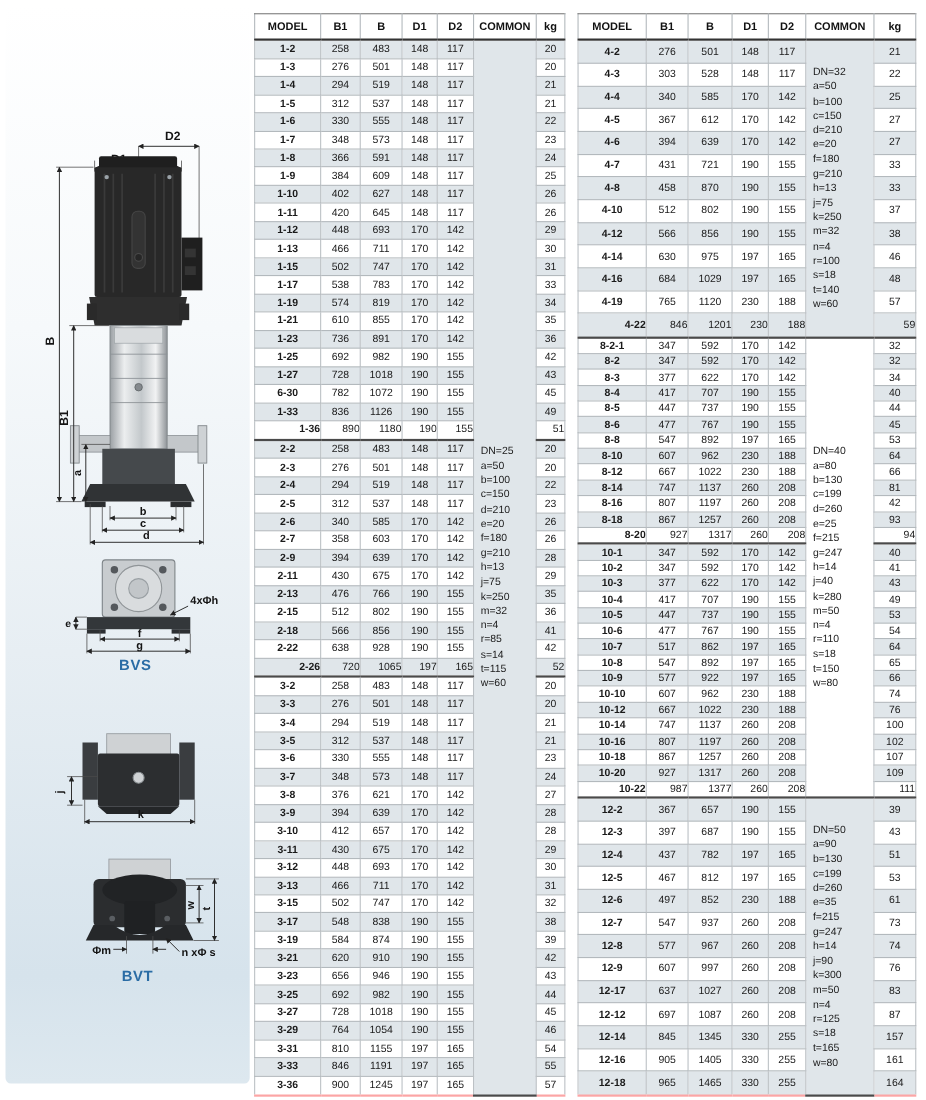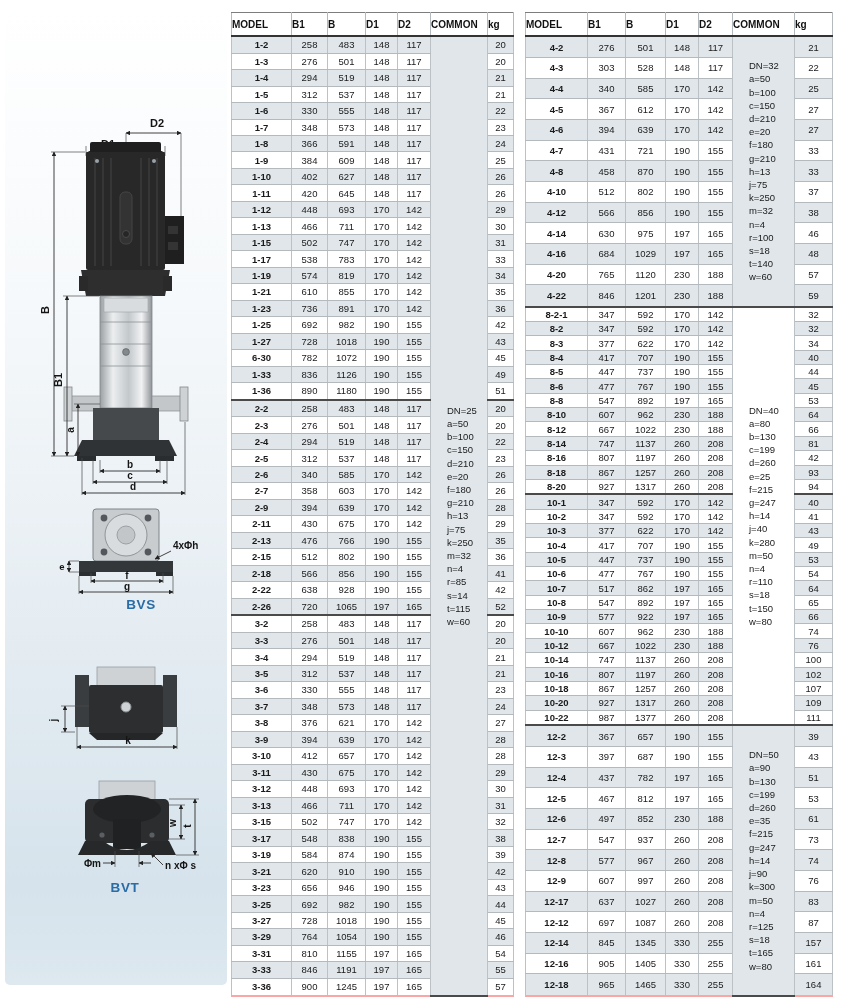--- a/index.html
+++ b/index.html
@@ -24,39 +24,39 @@
     position:absolute; width:120px; text-align:center;
     color:#2a6ca5; font-weight:bold; font-size:13.5px; letter-spacing:.6px;
   }
 
   
   .tbl-wrap{ position:absolute; top:12px; }
   .tbl-left{ left:231px; }
   .tbl-right{ left:525px; }
   table.dim-table{ border-collapse:collapse; table-layout:fixed; height:985px; }
   .dim-table th{
-    font-size:10px; font-weight:bold; text-align:left; padding:0; height:22px;
+    font-size:10px; font-weight:bold; text-align:center; padding:0; height:22px;
     background:#fff; color:#111;
     border-top:1px solid #7d7d7d; border-bottom:2px solid #333;
     border-left:1px solid #b3b9bd; border-right:1px solid #b3b9bd;
   }
   .dim-table td{
     font-size:9.5px; text-align:center; padding:0; color:#1a1a1a;
     border-bottom:1px solid #b3b9bd; border-left:1px solid #bcc1c5; border-right:1px solid #bcc1c5;
     white-space:nowrap; overflow:hidden;
   }
   .dim-table tr.even td{ background:#e0e6ea; }
   .dim-table td.model-cell{ font-weight:bold; }
   .dim-table td.common-cell{
-    background:#fff; vertical-align:middle; text-align:left; padding-left:16px;
+    background:#fff; vertical-align:middle; text-align:left; padding-left:6px;
     border-bottom:2px solid #4a4a4a;
   }
   .common-cell div{ font-size:9.5px; line-height:13.2px; font-weight:normal; }
   .dim-table td.kg-cell{ border-left:1px solid #8e9499; }
-  .dim-table tr.group-end td{ border-bottom:2px solid #4a4a4a; }
+  .dim-table tr.group-end td{ border-bottom:2px solid #4a4a4a;text-align:right; }
   .dim-table tr.last-row td{ border-bottom:2px solid #fca5a5; }
 </style>
 </head>
 <body>
 
 <div class="diagram-panel">
 
   <svg class="dia" style="top:96px;" width="228" height="400" viewBox="0 0 228 400">
     <defs>
       <marker id="arrA" viewBox="0 0 10 10" refX="9" refY="5" markerWidth="5.5" markerHeight="5.5" orient="auto-start-reverse">
@@ -175,21 +175,21 @@
     <line class="ext" x1="86" y1="74" x2="86" y2="84"></line>
       <line class="ext" x1="158" y1="74" x2="158" y2="84"></line>
     <line class="dim" x1="86" y1="82" x2="158" y2="82" marker-start="url(#arrB)" marker-end="url(#arrB)"></line>
     <text class="lbl10" x="122" y="80" text-anchor="middle">f</text>
 
     <line class="ext" x1="74" y1="77" x2="74" y2="95"></line>
       <line class="ext" x1="168" y1="77" x2="168" y2="95"></line>
     <line class="dim" x1="74" y1="93" x2="168" y2="93" marker-start="url(#arrB)" marker-end="url(#arrB)"></line>
     <text class="lbl10" x="122" y="91" text-anchor="middle">g</text>
   </svg>
-  <div class="blue-label" style="left:76px; top:593px;">BVS</div>
+  <div class="blue-label" style="left:58px; top:593px;">BVS</div>
 
   <svg class="dia" style="top:655px;" width="228" height="95" viewBox="0 0 228 95">
     <defs>
       <marker id="arrC" viewBox="0 0 10 10" refX="9" refY="5" markerWidth="5.5" markerHeight="5.5" orient="auto-start-reverse">
         <path d="M0,0L10,5L0,10z" fill="#222"></path>
       </marker>
     </defs>
     <rect x="92" y="8" width="58" height="20" fill="#cfd2d4" stroke="#989da1" stroke-width="0.8"></rect>
     <rect x="70" y="16" width="14" height="52" fill="#3a3d40"></rect>
     <rect x="158" y="16" width="14" height="52" fill="#3a3d40"></rect>
@@ -877,21 +877,21 @@
         </tr>
         <tr class="even">
           <td class="model-cell">4-16</td>
           <td class="num-cell">684</td>
           <td class="num-cell">1029</td>
           <td class="num-cell">197</td>
           <td class="num-cell">165</td>
           <td class="kg-cell">48</td>
         </tr>
         <tr class="odd">
-          <td class="model-cell">4-20</td>
+          <td class="model-cell">4-19</td>
           <td class="num-cell">765</td>
           <td class="num-cell">1120</td>
           <td class="num-cell">230</td>
           <td class="num-cell">188</td>
           <td class="kg-cell">57</td>
         </tr>
         <tr class="even group-end">
           <td class="model-cell">4-22</td>
           <td class="num-cell">846</td>
           <td class="num-cell">1201</td>

